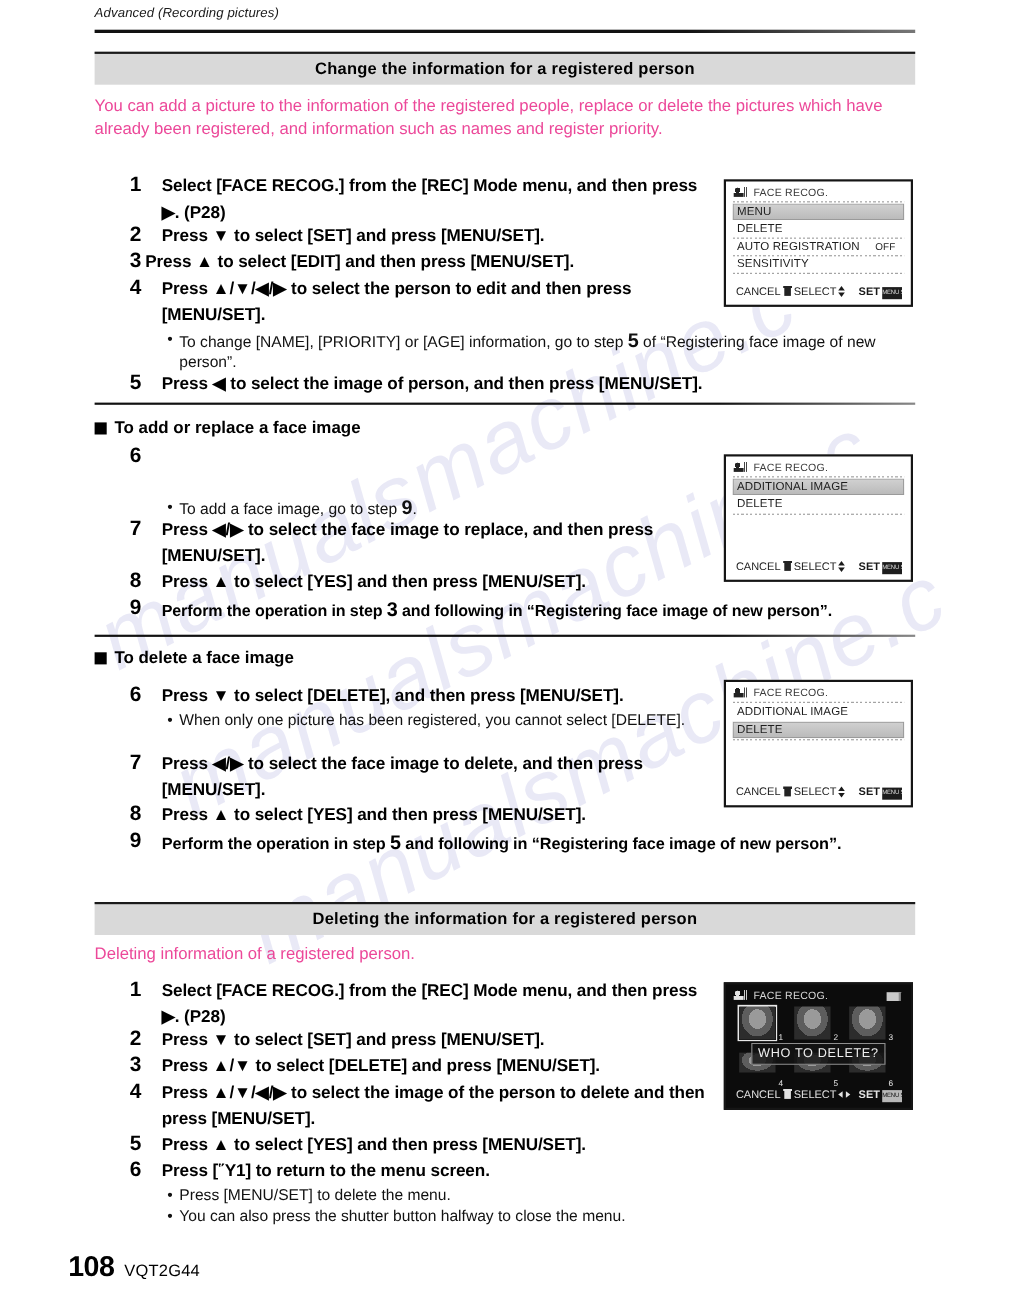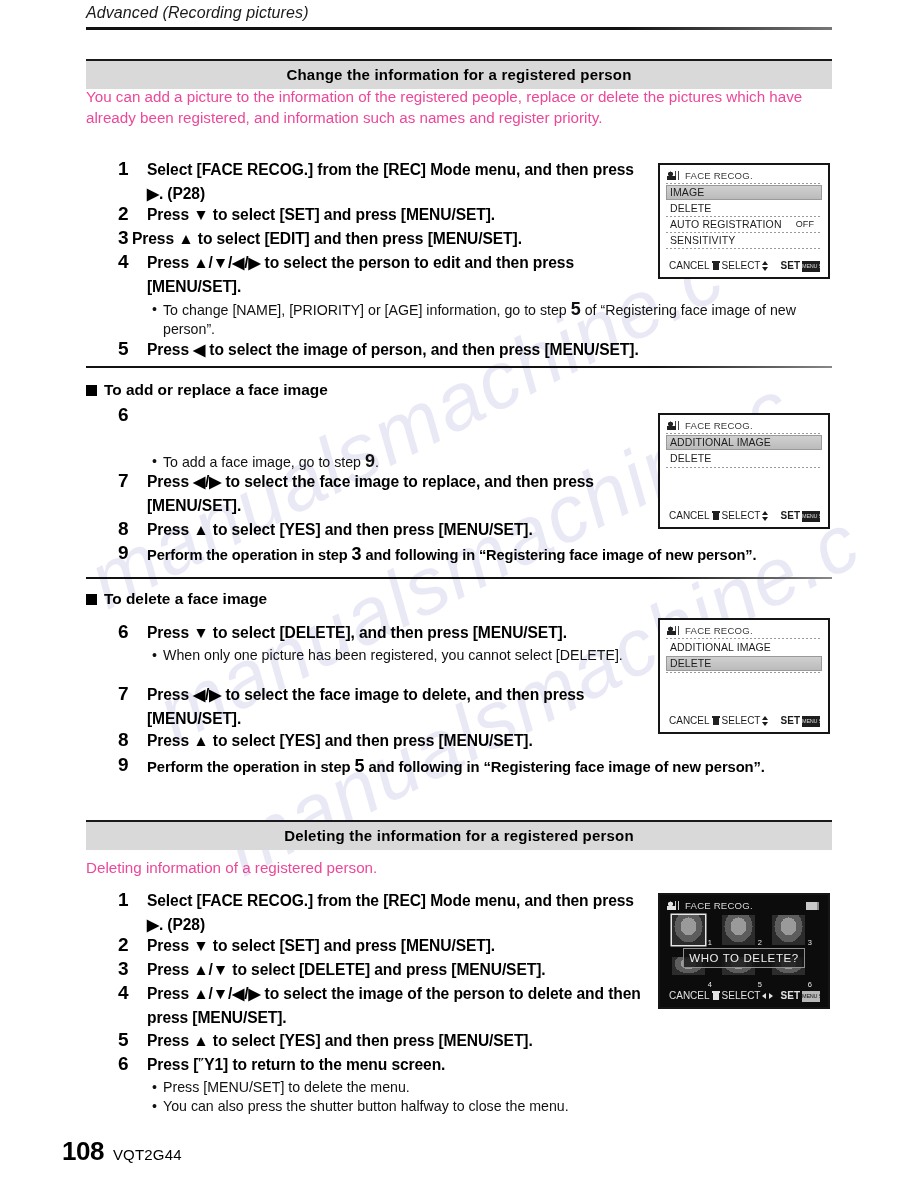--- a/index.html
+++ b/index.html
@@ -22,21 +22,21 @@
     width: 918px;
     height: 1188px;
   }
 
   
   .run-head {
     position: absolute;
     left: 86px;
     top: 4px;
     font-style: italic;
-    font-size: 16px;
+    font-size: 12px;
     letter-spacing: 0.1px;
     color: #1a1a1a;
   }
   .head-rule {
     position: absolute;
     left: 86px;
     top: 27px;
     width: 746px;
     height: 3px;
     background: linear-gradient(to right, #111 0%, #111 72%, #777 100%);
@@ -53,21 +53,21 @@
   }
   .banner .banner-title {
     position: absolute;
     left: 0; right: 0;
     top: 5px;
     text-align: center;
     font-weight: bold;
     font-size: 15px;
     letter-spacing: 0.2px;
   }
-  .banner.b1 { top: 47px; margin-top: 12px; }
+  .banner.b1 { top: 47px; }
   .banner.b2 { top: 820px; }
 
   
   .rule {
     position: absolute;
     left: 86px;
     width: 746px;
     height: 2px;
     background: linear-gradient(to right, #111 0%, #111 76%, #888 100%);
   }
@@ -420,21 +420,21 @@
   </div>
 
   <div class="step-num" style="left:118px; top:338px;">5</div>
   <div class="step-txt" style="left:147px; top:338px; width:700px;">Press ◀ to select the image of person, and then press [MENU/SET].</div>
 
   <div class="lcd" style="left:658px; top:163px;">
     <div class="lcd-inner">
       <div class="lcd-title"><span class="ficon"></span><span>FACE RECOG.</span></div>
       <div class="lcd-rowsep" style="top:15px;"></div>
       <div class="lcd-row sel" style="top:17px;">
-        <span class="lbl">IMAGE</span>
+        <span class="lbl">MENU</span>
         <span class="val"></span>
       </div>
       <div class="lcd-row" style="top:33px;">
         <span class="lbl">DELETE</span>
         <span class="val"></span>
       </div>
       <div class="lcd-rowsep" style="top:48px;"></div>
       <div class="lcd-row" style="top:49px;">
         <span class="lbl">AUTO REGISTRATION</span>
         <span class="val">OFF</span>

